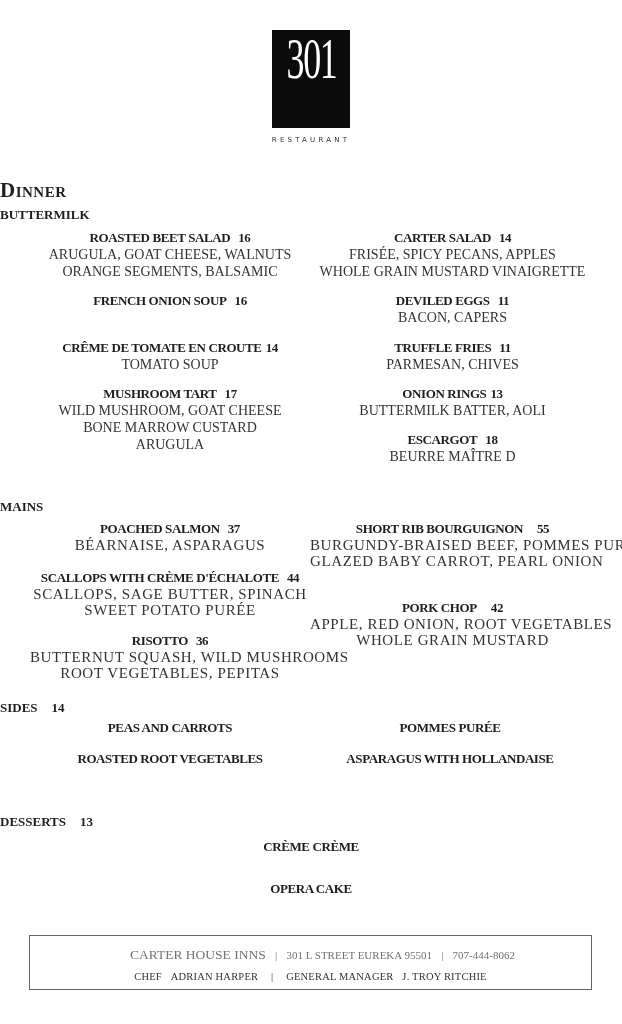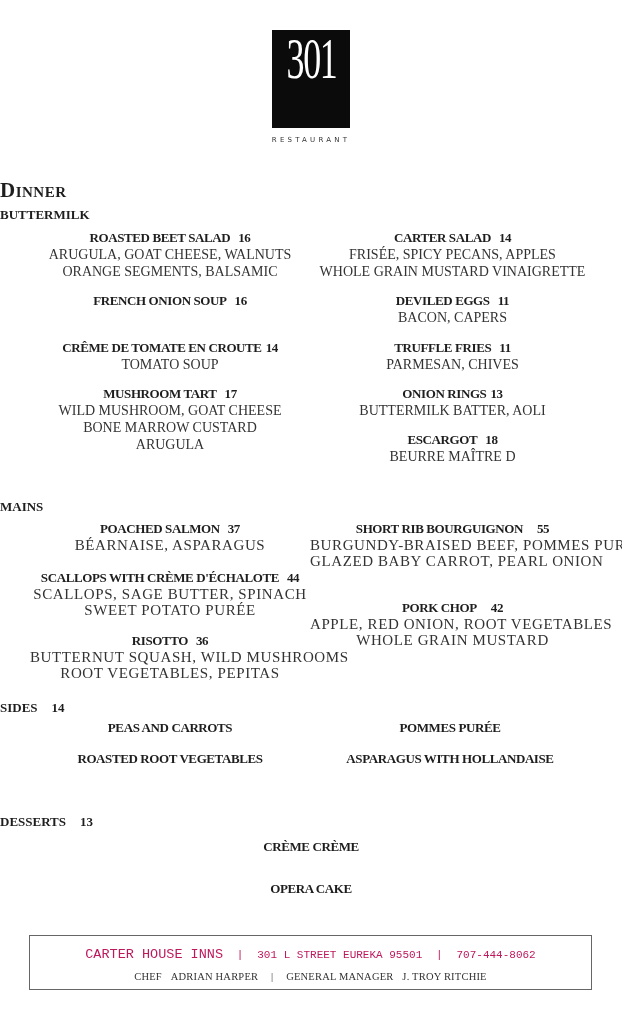--- a/index.html
+++ b/index.html
@@ -58,22 +58,22 @@
   .item .desc.sm { font-size: 15px; line-height: 16px; letter-spacing: 0.6px; }
 
   .col-l { left: 30px; width: 280px; }
   .col-r { left: 310px; width: 285px; }
 
   .footer {
     left: 29px; top: 935px; width: 563px; height: 55px;
     border: 1px solid #666; box-sizing: border-box;
   }
   .footer-line1 {
-    position: absolute; left: 0; width: 100%; top: 11px; text-align: center;
-    font-family: Liberation Mono, monospace; font-size: 13px; color: #be185d;
+    position: absolute; left: 12px; width: 100%; top: 11px; text-align: center;
+    font-family: Liberation Serif, serif; font-size: 13px; color: #737373;
     white-space: nowrap;
   }
   .footer-line1 .big { font-size: 13.5px; }
   .footer-line1 .small { font-size: 11px; }
   .footer-line2 {
     position: absolute; left: 0; width: 100%; top: 35px; text-align: center;
     font-family: "Liberation Serif", serif; font-size: 10.5px; color: #333;
     white-space: nowrap; letter-spacing: 0.2px;
   }
   .sep { margin: 0 6px; }

